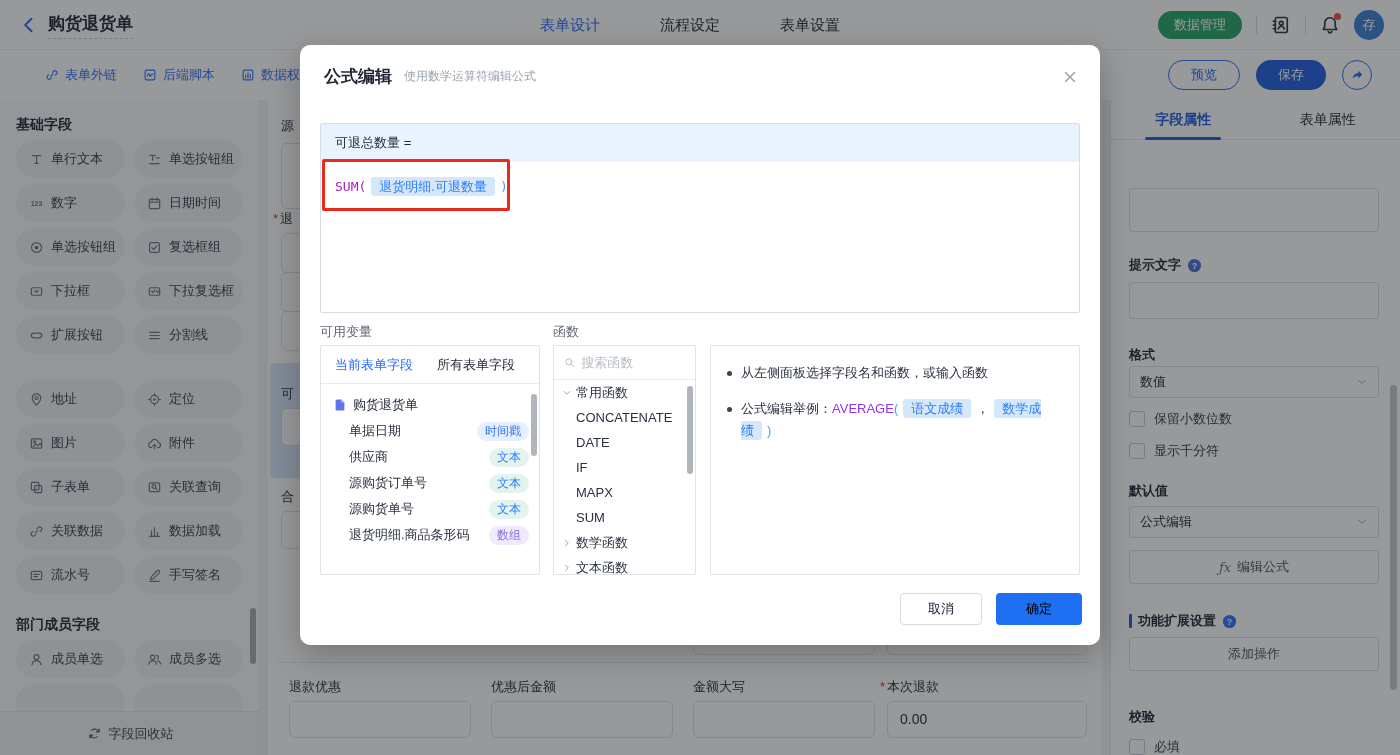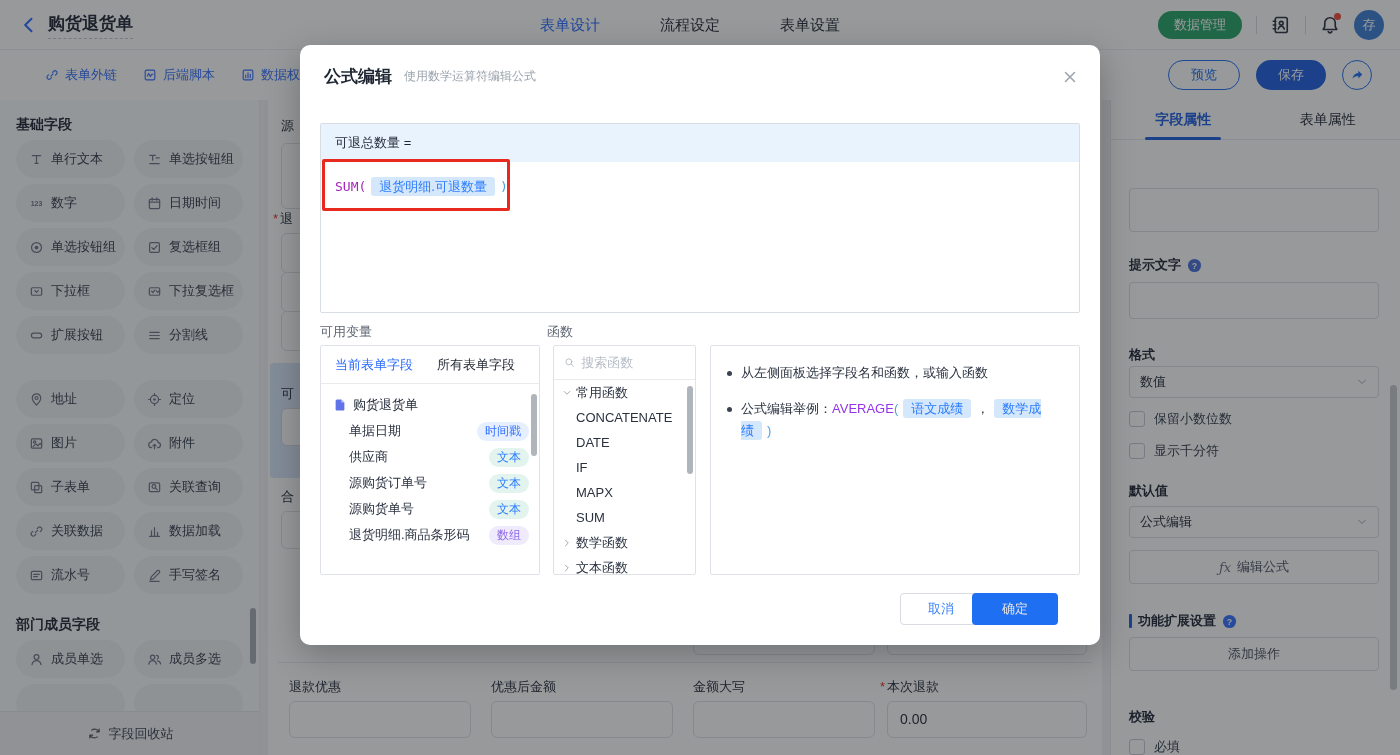--- a/index.html
+++ b/index.html
@@ -117,22 +117,22 @@
   .fn-group { display:flex; align-items:center; gap:4px; height:25px; padding-left:8px; font-size:13px; color:#2a3240; cursor:pointer; }
   .fn-group .ic { width:10px; height:10px; color:#8a93a0; }
   .fn-item { height:25px; line-height:25px; padding-left:22px; font-size:13px; color:#2a3240; cursor:pointer; }
   .fn-scroll { position:absolute; right:2px; top:40px; width:6px; height:88px; border-radius:3px; background:#b0b4bb; }
   .p-help { left:410px; width:370px; padding:16px 16px; }
   .help-row { display:flex; gap:9px; font-size:13px; color:#2a3240; line-height:22px; margin-bottom:14px; }
   .dot { width:5px; height:5px; border-radius:50%; background:#3b4350; margin-top:9px; flex:0 0 auto; }
   .h-fn { color:#9333ea; }
   .h-paren { color:#4d9de0; }
   .m-footer { position:absolute; left:0; top:548px; width:100%; height:32px; }
-  .btn-cancel { position:absolute; left:600px; top:0; width:82px; height:32px; border:1px solid #d8dce2; border-radius:4px; background:#fff; font-size:13px; color:#3b82f6; display:flex; align-items:center; justify-content:center; cursor:pointer; }
-  .btn-ok { position:absolute; left:672px; top:0; width:86px; height:32px; border-radius:4px; background:#1f6ff2; font-size:13px; color:#e5e5e5; display:flex; align-items:center; justify-content:center; cursor:pointer; }
+  .btn-cancel { position:absolute; left:600px; top:0; width:82px; height:32px; border:1px solid #d8dce2; border-radius:4px; background:#fff; font-size:13px; color:#0f172a; display:flex; align-items:center; justify-content:center; cursor:pointer; }
+  .btn-ok { position:absolute; left:696px; top:0; width:86px; height:32px; border-radius:4px; background:#1f6ff2; font-size:13px; color:#000000; display:flex; align-items:center; justify-content:center; cursor:pointer; }
 </style>
 </head>
 <body>
 
 <div id="app">
 
   <div class="topbar">
     <div class="tb-left">
       <span class="ic back">
           <svg viewBox="0 0 16 16" fill="none" stroke="currentColor" stroke-width="1.3" stroke-linecap="round" stroke-linejoin="round">
@@ -546,21 +546,21 @@
 
     <div class="m-formula-box">
       <div class="m-formula-head"><span>可退总数量</span> <span>=</span></div>
       <div class="m-formula-body">
         <span class="f-fn"><span>SUM</span><span>(</span></span><span class="f-chip">退货明细.可退数量</span><span class="f-close">)</span>
       </div>
     </div>
     <div class="annotation"></div>
 
     <div class="m-sec-label" style="left:20px;">可用变量</div>
-    <div class="m-sec-label" style="left:247px;">函数</div>
+    <div class="m-sec-label" style="left:253px;">函数</div>
 
     <div class="panel p-vars">
       <div class="p-vars-tabs">
         <span class="pv-tab active">当前表单字段</span>
         <span class="pv-tab rest">所有表单字段</span>
       </div>
       <div class="tree">
         <div class="tree-root">
             <span class="ic">
               <svg viewBox="0 0 16 16">

